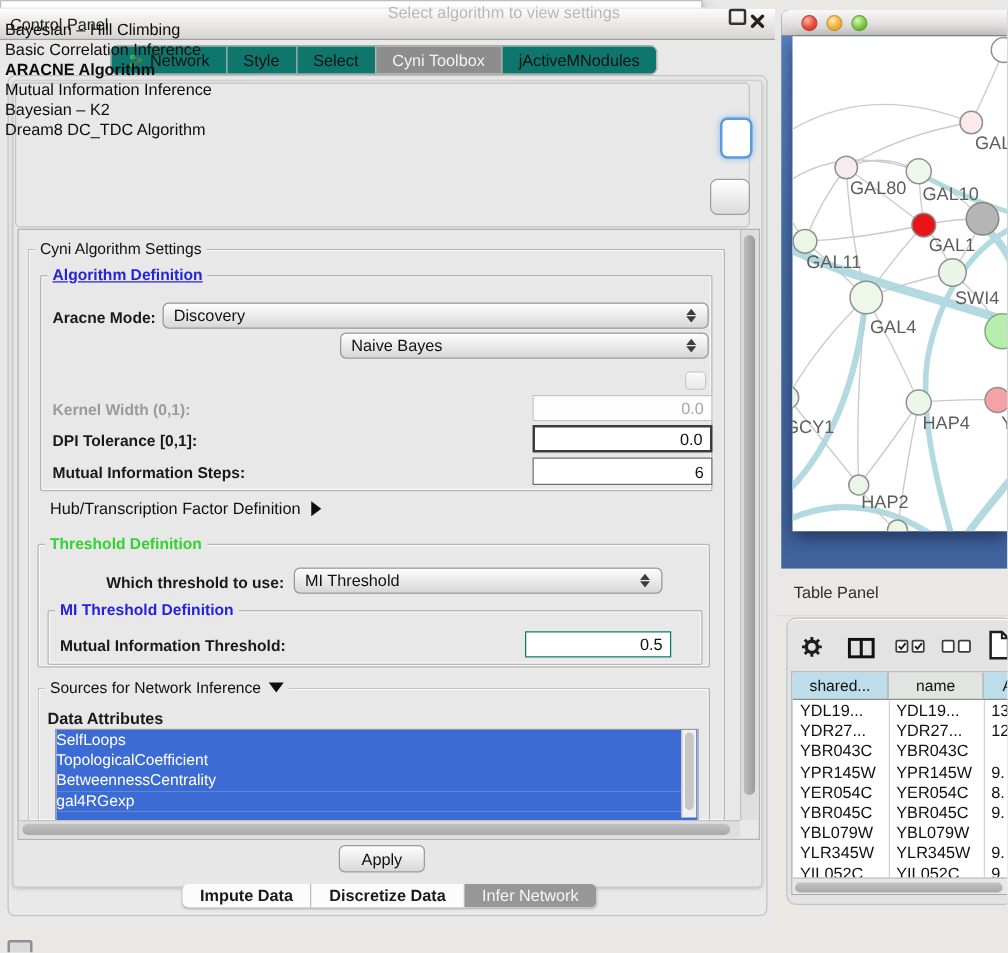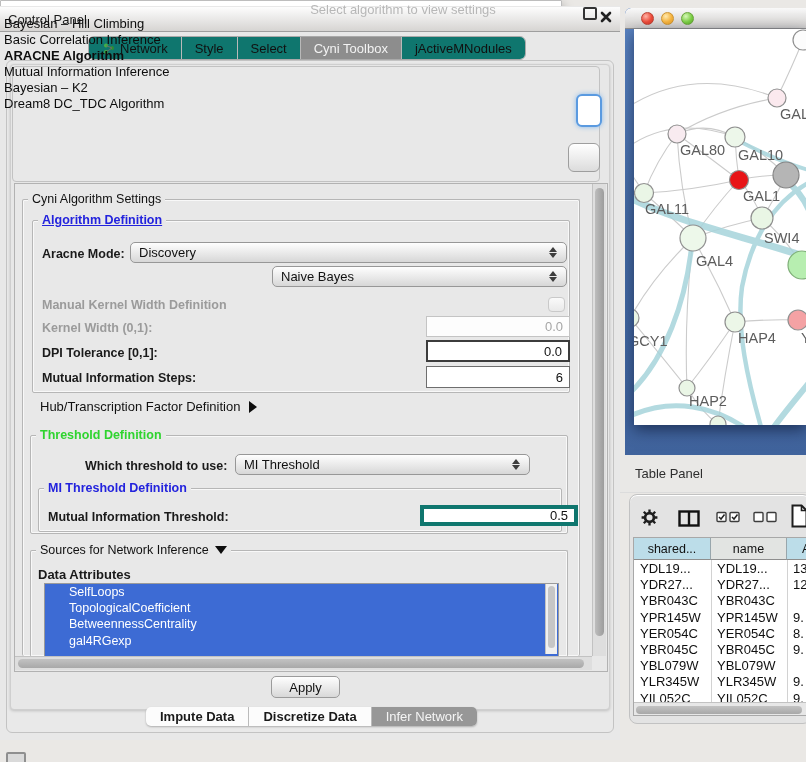--- a/index.html
+++ b/index.html
@@ -35,21 +35,21 @@
   .combo .cv{flex:1;white-space:nowrap;overflow:hidden;}
   .updown{position:relative;width:9px;height:13px;flex:0 0 9px;}
   .updown::before{content:"";position:absolute;left:0;top:1px;border-left:4px solid transparent;border-right:4px solid transparent;border-bottom:5px solid #3d3d3d;}
   .updown::after{content:"";position:absolute;left:0;bottom:1px;border-left:4px solid transparent;border-right:4px solid transparent;border-top:5px solid #3d3d3d;}
   .field{position:absolute;background:#fff;display:flex;align-items:center;justify-content:flex-end;font-size:13px;color:#111;padding-right:6px;box-sizing:border-box;}
   .field.dis{background:#fdfdfd;border:1px solid #c4c4c4;color:#a6a6a6;}
   .checkbox{position:absolute;border:1px solid #c9c9c9;border-radius:4px;background:linear-gradient(#fafafa,#e9e9e9);}
   .tri-right{width:0;height:0;border-top:6px solid transparent;border-bottom:6px solid transparent;border-left:8px solid #0d0d0d;}
   .tri-down{width:0;height:0;border-left:6px solid transparent;border-right:6px solid transparent;border-top:8px solid #0d0d0d;}
   .listbox{position:absolute;background:#fff;border:1px solid #9a9a9a;overflow:hidden;}
-  .li{height:16.2px;line-height:16.2px;font-size:12.5px;color:#fff;background:#3d6bd4;padding-left:24px;white-space:nowrap;}
+  .li{height:16.2px;line-height:16.2px;font-size:12.5px;color:#fff;background:#3d6bd4;padding-left:0;white-space:nowrap;}
   .sb-v{position:absolute;background:#dedede;border-left:1px solid #c2c2c2;}
   .sb-h{position:absolute;background:#dedede;border-top:1px solid #c2c2c2;}
   .thumb{position:absolute;background:linear-gradient(90deg,#bdbdbd,#9c9c9c);border-radius:5px;}
   .thumb-h{position:absolute;background:linear-gradient(#c2c2c2,#a8a8a8);border-radius:5px;}
   .btn{position:absolute;display:flex;align-items:center;justify-content:center;font-size:13px;color:#111;background:linear-gradient(#fefefe,#d8d8d8);border:1px solid #9b9b9b;border-radius:5px;}
   .seg{position:absolute;display:flex;height:19px;background:#fcfcfc;border-radius:5px;box-shadow:0 1px 2px rgba(0,0,0,.25);overflow:hidden;}
   .seg .sg{display:flex;align-items:center;padding:0 14px;font-size:13px;font-weight:bold;color:#1a1a1a;border-right:1px solid #bbb;}
   .seg .sg:last-child{border-right:none;}
   .seg .sg.sel{background:#979797;color:#f5f5f5;font-weight:normal;align-items:center;}
   .mini-sq{left:6px;top:752px;width:16px;height:14px;border:2px solid #8f8f8f;border-radius:2px;background:#dadada;}
@@ -128,21 +128,20 @@
   <div class="combo" style="left:130px;top:242px;width:437px;">
     <span class="cv">Discovery</span>
     <span class="updown"></span>
   </div>
 
   <div class="combo" style="left:272px;top:266px;width:295px;">
     <span class="cv">Naive Bayes</span>
     <span class="updown"></span>
   </div>
 
-  <span class="lbl dis" style="left:42px;top:298px;">Manual Kernel Width Definition</span>
   <div class="checkbox" style="left:548px;top:297px;width:15px;height:13px;"></div>
 
   <span class="lbl dis" style="left:42px;top:321px;">Kernel Width (0,1):</span>
   <div class="field dis" style="left:426px;top:316px;width:144px;height:21px;">
       <span>0.0</span>
     </div>
 
   <span class="lbl" style="left:42px;top:346px;">DPI Tolerance [0,1]:</span>
   <div class="field" style="left:426px;top:340px;width:144px;height:22px;border:2px solid #3c3c3c;">
       <span>0.0</span>
@@ -164,21 +163,21 @@
   <span class="lbl" style="left:85px;top:459px;">Which threshold to use:</span>
   <div class="combo" style="left:235px;top:454px;width:295px;">
     <span class="cv">MI Threshold</span>
     <span class="updown"></span>
   </div>
 
   <div class="abs grp" style="left:38px;top:488px;width:522px;height:42px;"></div>
   <span class="grp-lbl" style="left:44px;top:481px;color:#2323dd;font-weight:bold;">MI Threshold Definition</span>
 
   <span class="lbl" style="left:48px;top:510px;">Mutual Information Threshold:</span>
-  <div class="field" style="left:420px;top:505px;width:158px;height:21px;border:4px solid #0f766e;">
+  <div class="field" style="left:420px;top:505px;width:117px;height:21px;border:1px solid #0f766e;">
       <span>0.5</span>
     </div>
 
   <div class="abs grp" style="left:30px;top:550px;width:536px;height:106px;border-bottom:none;"></div>
   <div class="abs" style="left:36px;top:543px;display:flex;align-items:center;gap:6px;background:#e8e8e8;padding:0 4px;">
     <span style="font-size:12.5px;color:#111;">Sources for Network Inference</span>
     <span class="tri-down"></span>
   </div>
   <span class="lbl" style="left:38px;top:567px;font-size:13px;">Data Attributes</span>
 

